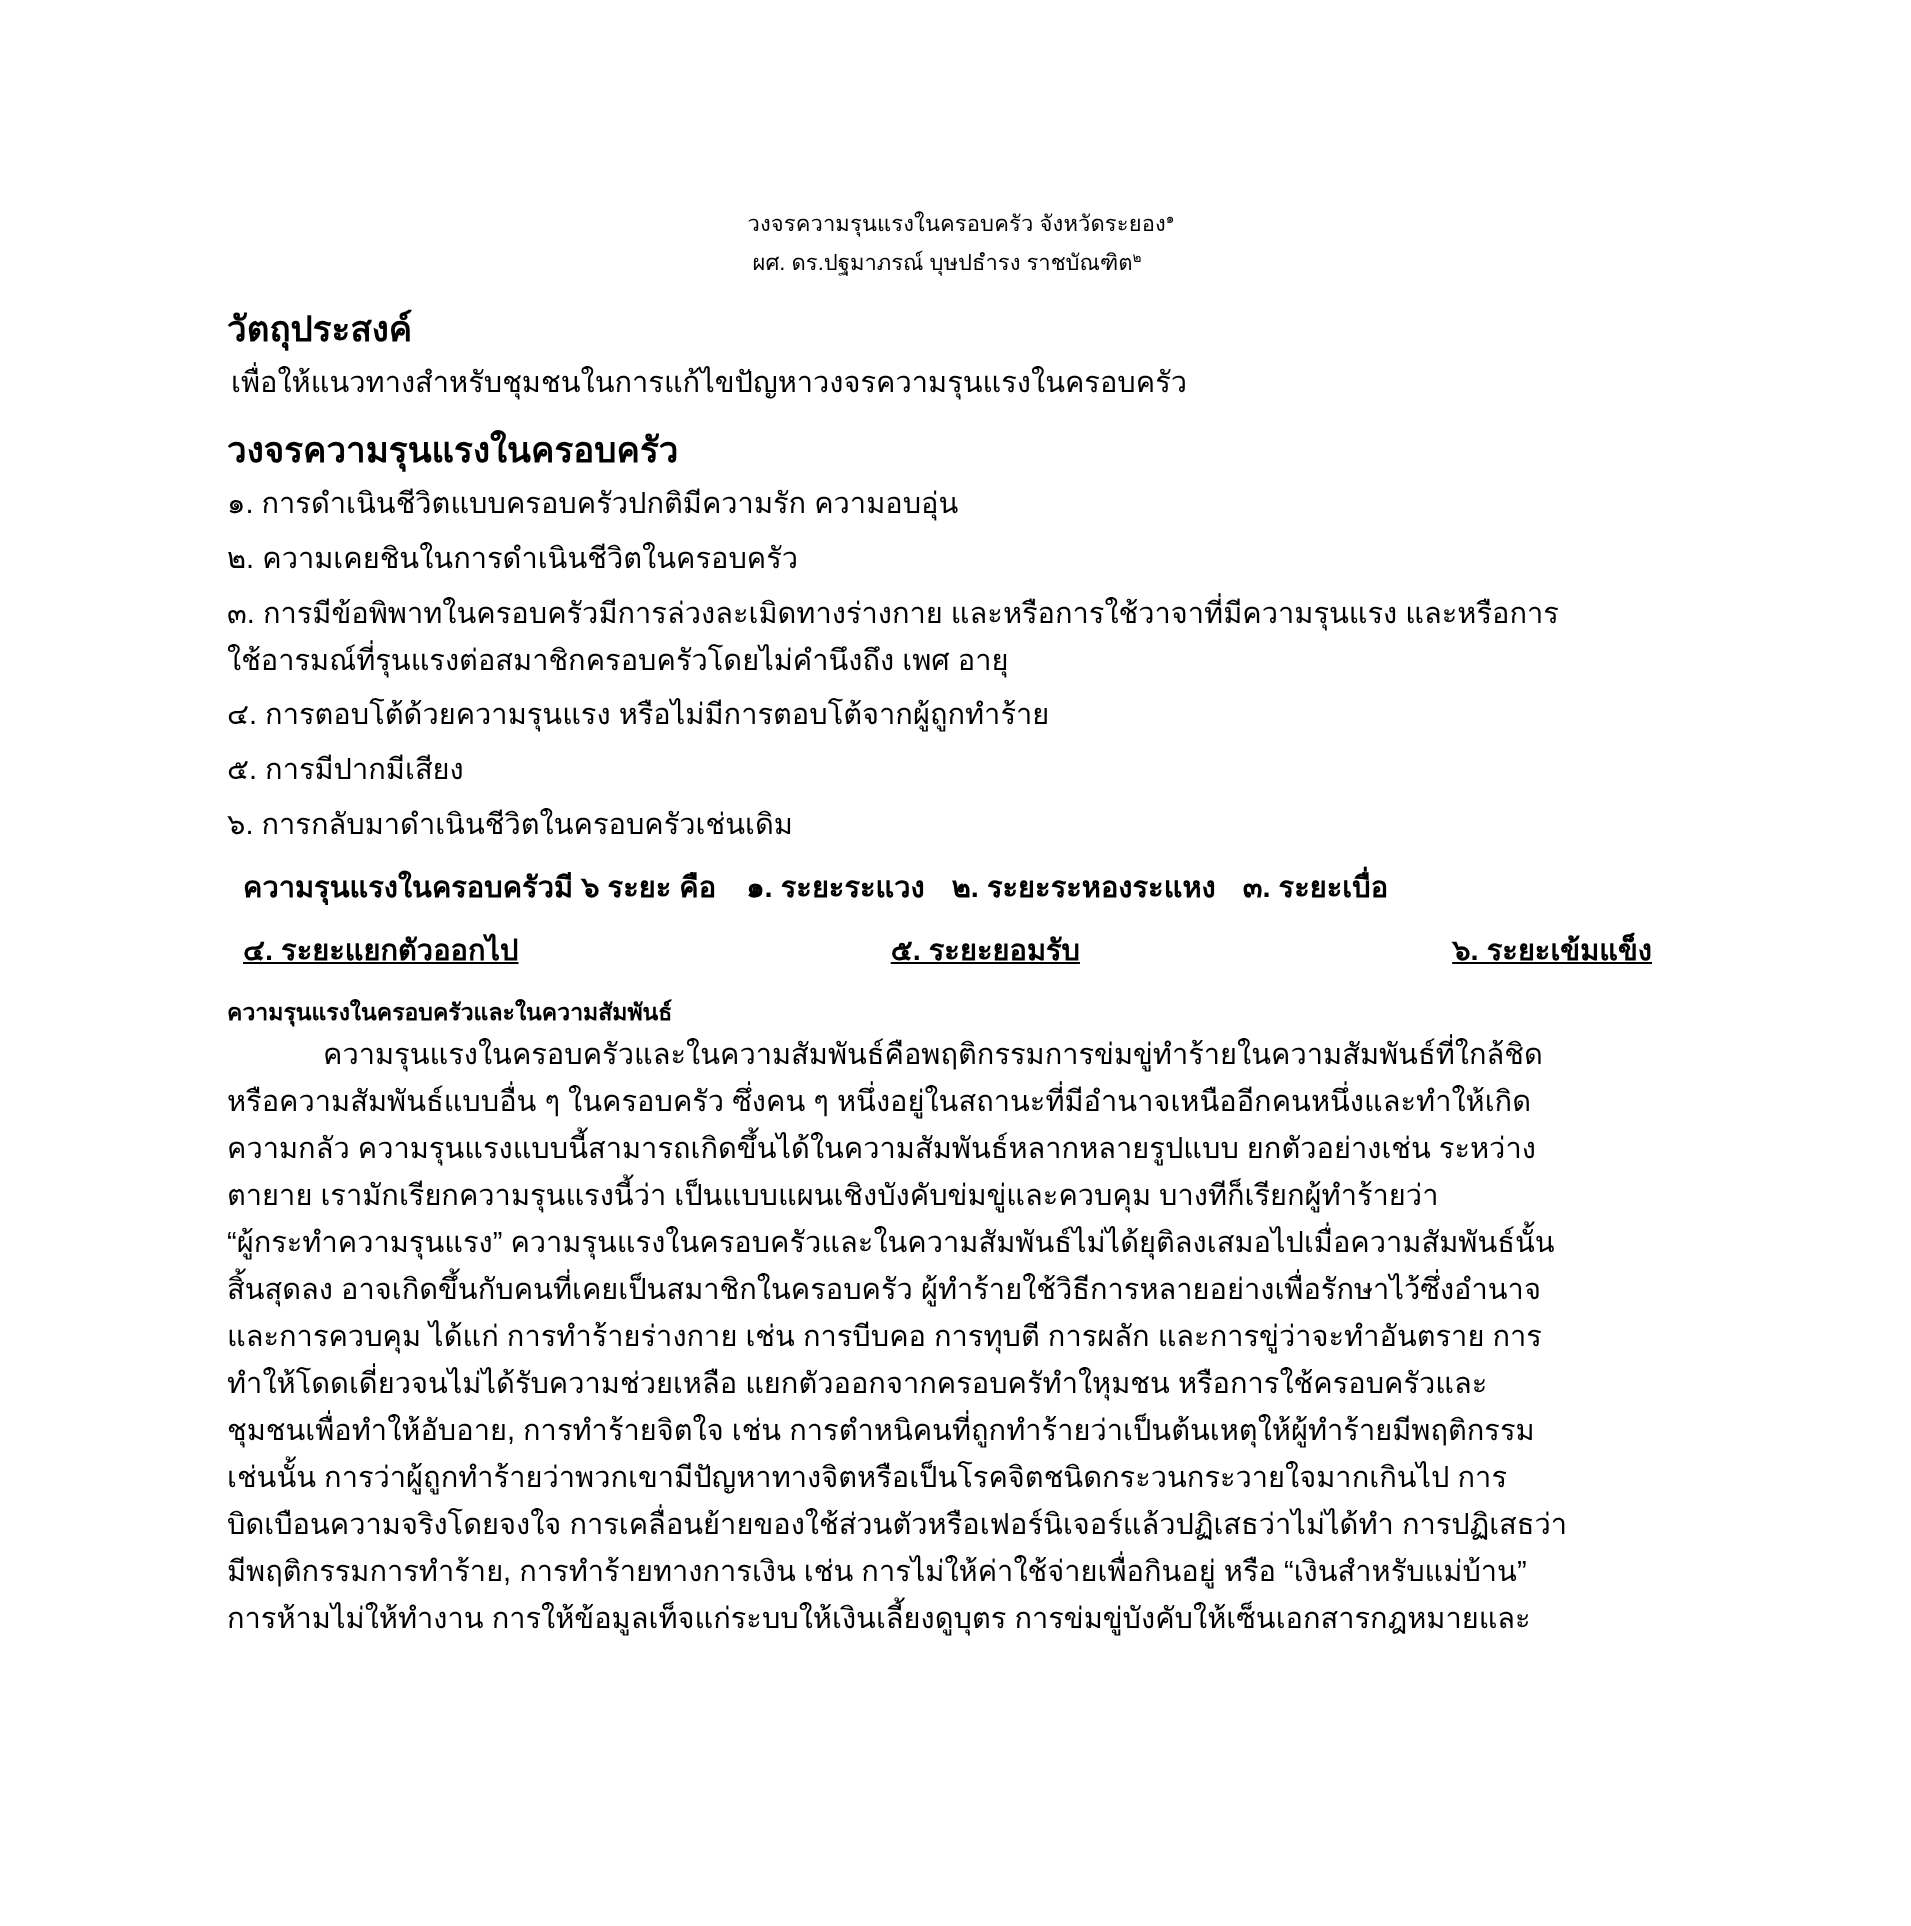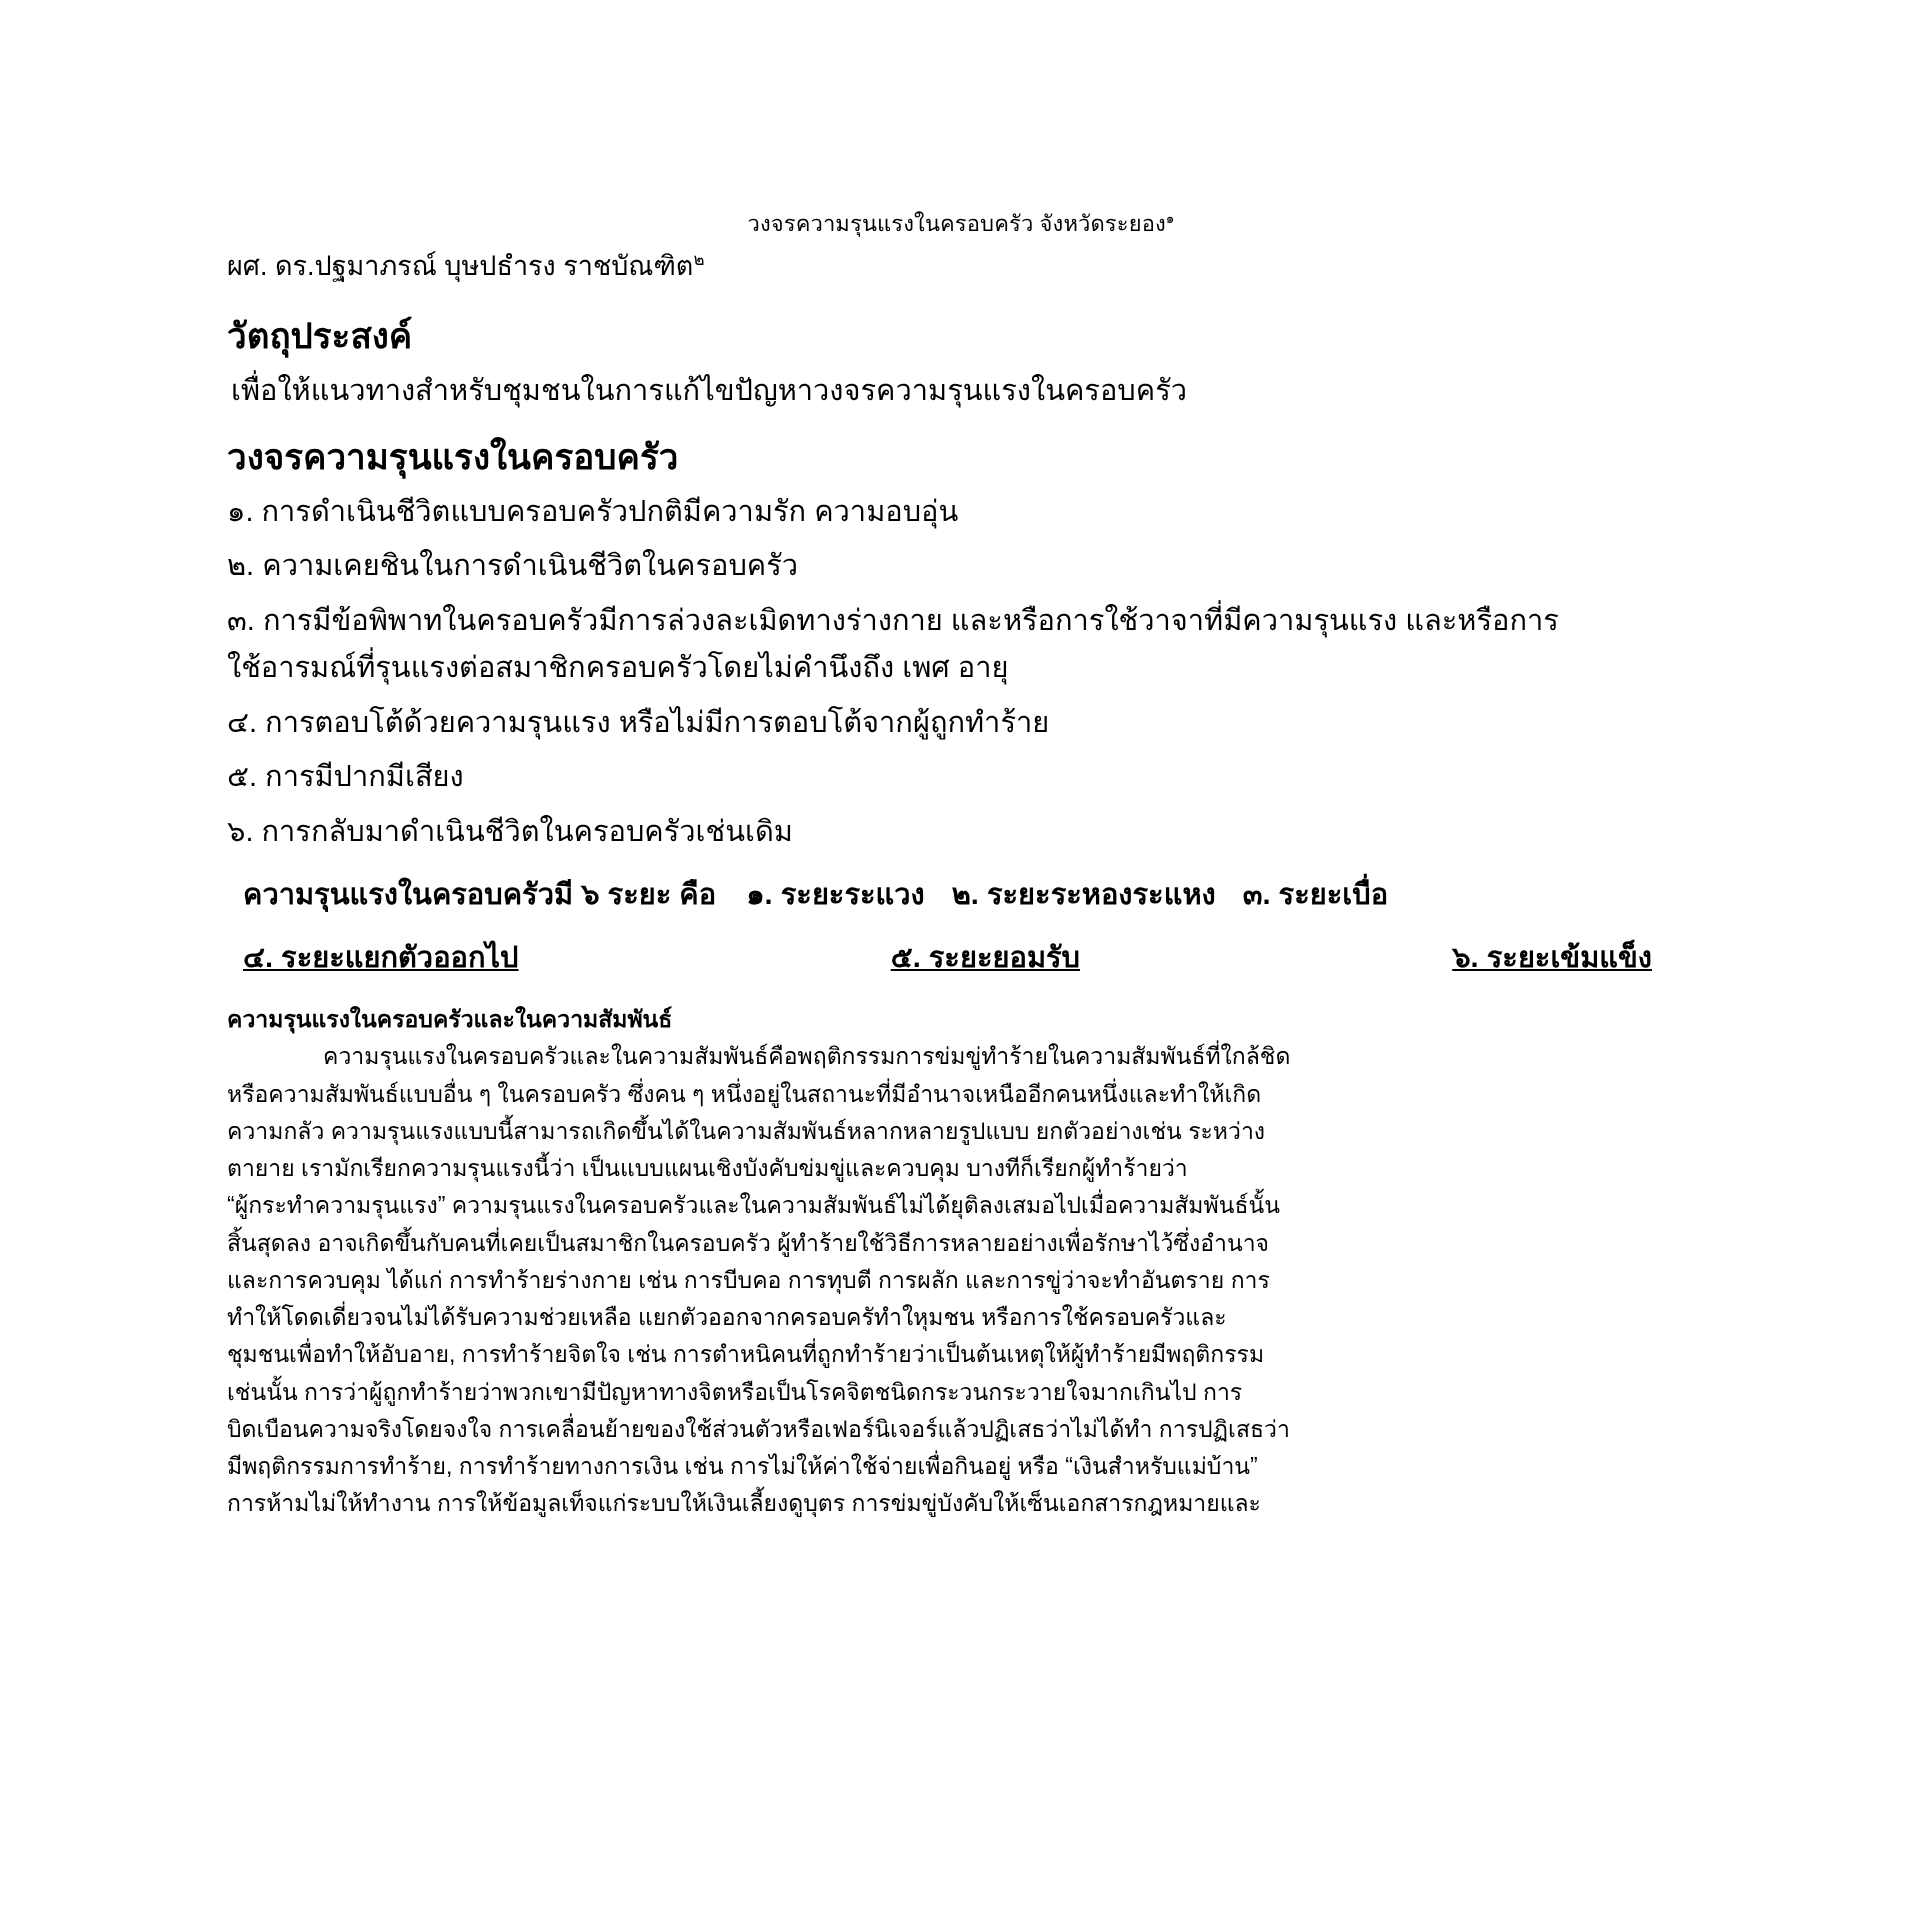--- a/index.html
+++ b/index.html
@@ -23,22 +23,22 @@
   }
   .doc-title {
     text-align: center;
     font-size: 22px;
     line-height: 1.45;
     font-weight: 400;
     margin: 0 0 7px 0;
     letter-spacing: 0.1px;
   }
   .byline {
-    text-align: left;
-    font-size: 27px;
+    text-align: center;
+    font-size: 22px;
     line-height: 1.45;
     margin: 0 28px 24px 0;
   }
   .sec-head {
     font-size: 35px;
     font-weight: 700;
     line-height: 1.5;
     margin: 0 0 2.3px 0;
   }
   .sec-head.gap-top { margin-top: 17.7px; }
@@ -81,21 +81,21 @@
   }
   .stages-line.second .stage { margin-right: 24px; }
   .stages-line.second .stage:last-child { margin-right: 0; }
   .body-head {
     font-size: 23px;
     font-weight: 700;
     line-height: 1.5;
     margin: 21.6px 0 1.5px 0;
   }
   .body-par {
-    font-size: 23px;
+    font-size: 29px;
     line-height: 1.62;
     margin: 0;
     text-align: justify;
     text-justify: inter-word;
   }
   .body-par .ln { display: block; white-space: nowrap; }
   .body-par .ln.indent { text-indent: 96px; }
   sup.fnref {
     font-size: 0.62em;
     vertical-align: super;

